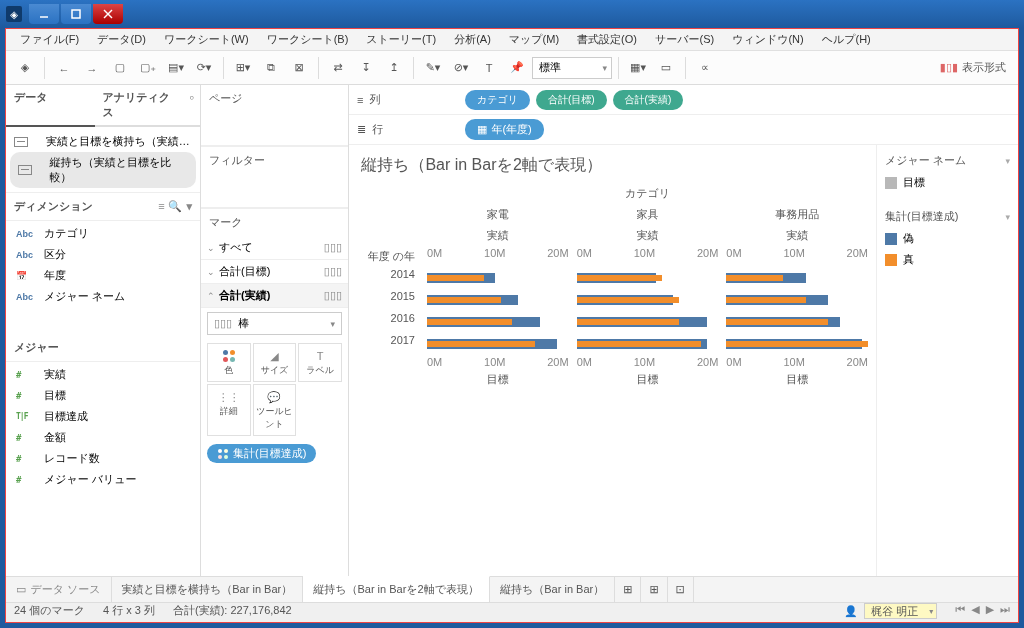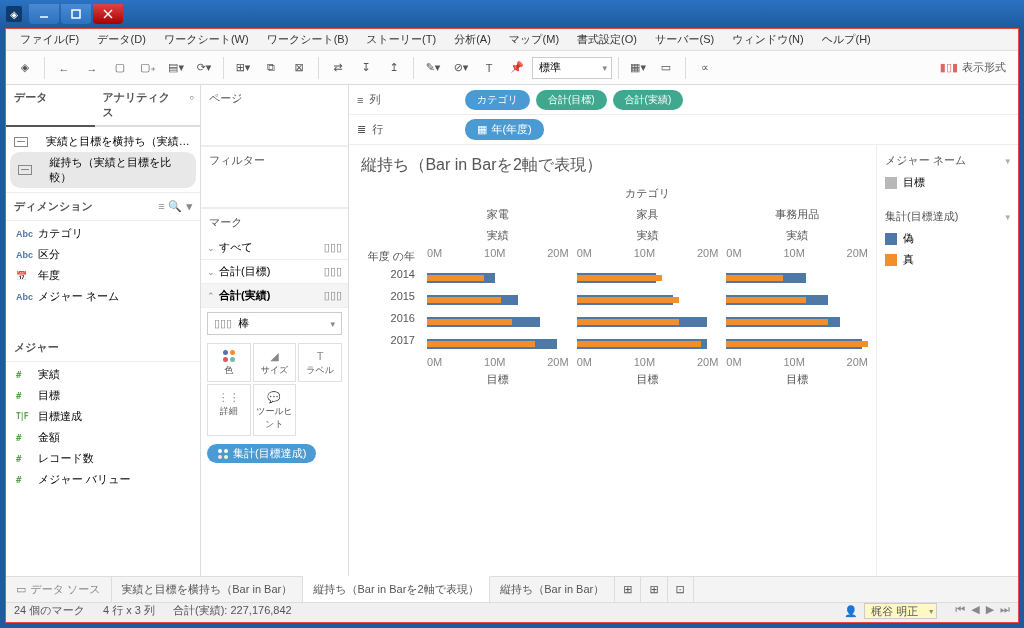--- a/index.html
+++ b/index.html
@@ -28,21 +28,21 @@
 .left-tab.active { border-bottom: 2px solid #555; margin-bottom: -2px; }
 .settings-dot { padding: 4px 6px; color: #888; cursor: pointer; font-size: 14px; }
 .data-sources { padding: 4px 0; border-bottom: 1px solid #eee; }
 .ds-row { display: flex; align-items: center; padding: 3px 8px; gap: 18px; cursor: pointer; }
 .ds-row.active { background: #e8e8e8; border-radius: 10px; margin: 0 4px; }
 .ds-icon { width: 14px; height: 10px; border: 1px solid #888; display: inline-block; position: relative; }
 .ds-icon::after { content: ""; position: absolute; left: 2px; right: 2px; top: 3px; border-top: 1px solid #888; }
 .section-head { display: flex; align-items: center; padding: 6px 8px; font-weight: bold; color: #555; border-bottom: 1px solid #eee; }
 .section-head .tools { margin-left: auto; display: flex; gap: 4px; color: #888; }
 .field-list { padding: 2px 0; }
-.fld { display: flex; align-items: center; padding: 3px 10px; gap: 4px; cursor: pointer; }
+.fld { display: flex; align-items: center; padding: 3px 10px; gap: 10px; cursor: pointer; }
 .fld .ficon { width: 18px; color: #4e79a7; font-size: 9px; font-weight: bold; }
 .fld.meas .ficon { color: #59a14f; font-family: monospace; }
 .fld.meas .ftf { font-size: 8px; letter-spacing: -1px; }
 .mid-col { width: 148px; border-right: 1px solid #ddd; background: #fff; display: flex; flex-direction: column; }
 .panel-head { padding: 6px 8px; color: #555; border-top: 1px solid #eee; }
 .mid-col .panel-head:first-child { border-top: none; }
 .marks-row { display: flex; align-items: center; padding: 4px 6px; border-bottom: 1px solid #eee; cursor: pointer; }
 .marks-row .chev { width: 12px; color: #888; font-size: 9px; }
 .marks-row .bars { margin-left: auto; color: #888; }
 .marks-type { margin: 4px 6px; border: 1px solid #ccc; padding: 3px 6px; display: flex; align-items: center; position: relative; }

